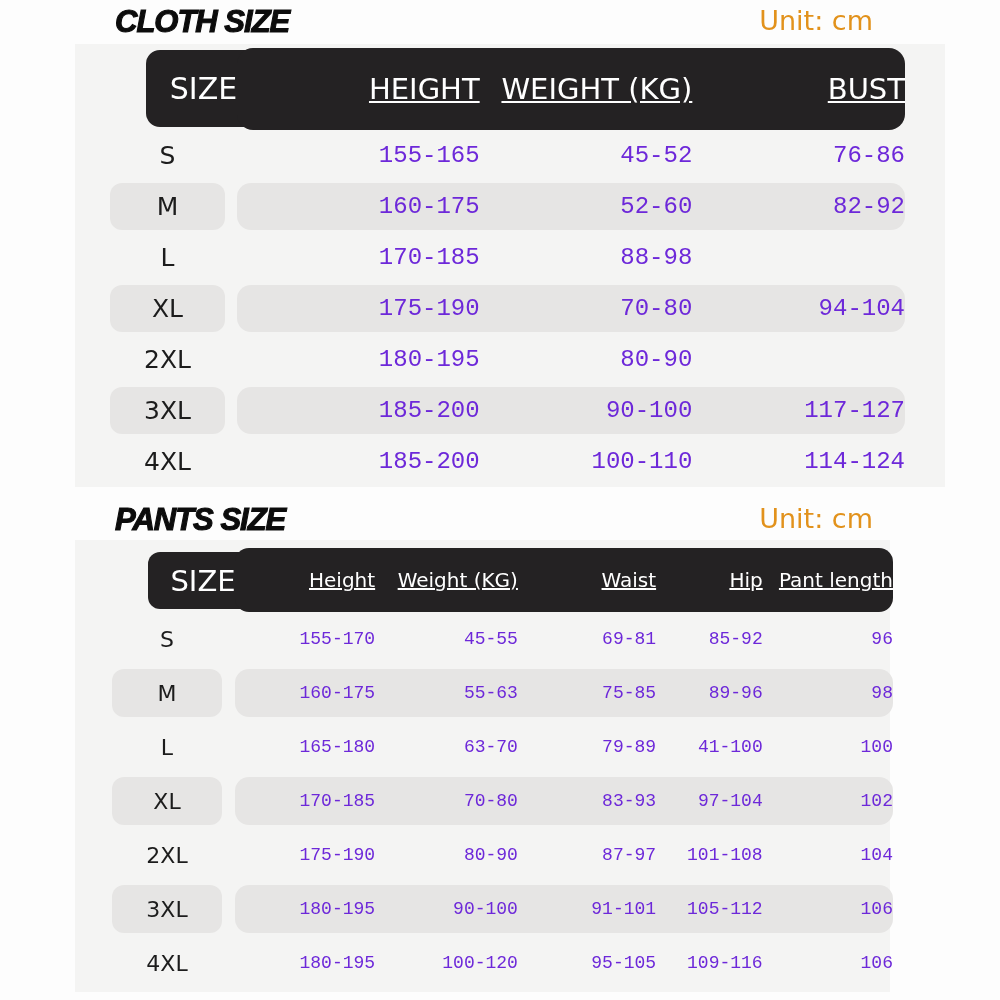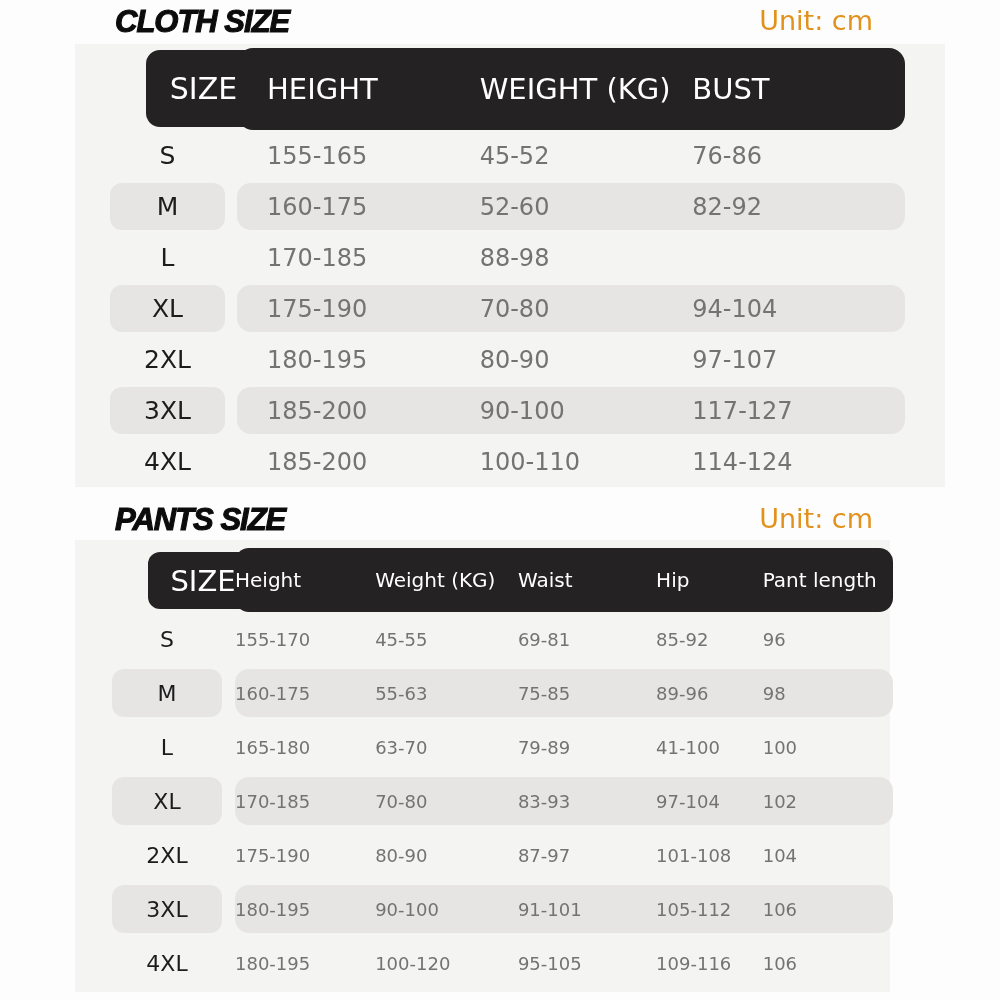--- a/index.html
+++ b/index.html
@@ -36,21 +36,21 @@
   .size-chip{
     position:absolute;background:#242223;color:#ffffff;
     display:flex;align-items:center;justify-content:center;
     border-radius:14px;
     margin-left:36px;
   }
   .head-bar{
     position:absolute;background:#242223;color:#ffffff;
     display:grid;align-items:center;border-radius:16px;
   }
-  .head-col{text-align:left;white-space:nowrap;}
+  .head-col{text-align:right;white-space:nowrap;text-decoration:underline;}
 
   
   .sec-cloth .size-chip{left:35px;top:6px;width:115px;height:77px;font-size:30px;}
   .sec-cloth .head-bar{
     left:162px;top:4px;width:668px;height:82px;
     padding-left:30px;box-sizing:border-box;
     grid-template-columns:repeat(3,1fr);
     font-size:29px;
   }
   .sec-cloth .rows{position:absolute;left:0;top:86px;width:100%;}
@@ -80,21 +80,21 @@
     position:absolute;left:37px;top:3px;width:110px;height:48px;
     display:flex;align-items:center;justify-content:center;
     font-size:22px;
   }
   .sec-pants .vals{
     position:absolute;left:160px;top:3px;width:658px;height:48px;
     display:grid;grid-template-columns:21.3% 21.7% 21% 16.2% 19.8%;align-items:center;
     font-size:18px;
   }
 
-  .val{text-align:left;white-space:nowrap;color:#737373;}
+  .val{text-align:right;white-space:nowrap;color:#6d28d9;font-family:Liberation Mono, monospace;}
 
   
   .trow.alt .size-cell{background:#e6e5e4;border-radius:12px;}
   .trow.alt .vals{background:#e6e5e4;border-radius:14px;}
 
   .sec-head-cloth{top:4px;}
   .sec-head-pants{top:502px;}
 </style>
 </head>
 <body>
@@ -143,21 +143,20 @@
             <div class="val">175-190</div>
             <div class="val">70-80</div>
             <div class="val">94-104</div>
           </div>
         </div>
         <div class="trow">
           <div class="size-cell">2XL</div>
           <div class="vals">
             <div class="val">180-195</div>
             <div class="val">80-90</div>
-            <div class="val">97-107</div>
           </div>
         </div>
         <div class="trow alt">
           <div class="size-cell">3XL</div>
           <div class="vals">
             <div class="val">185-200</div>
             <div class="val">90-100</div>
             <div class="val">117-127</div>
           </div>
         </div>

